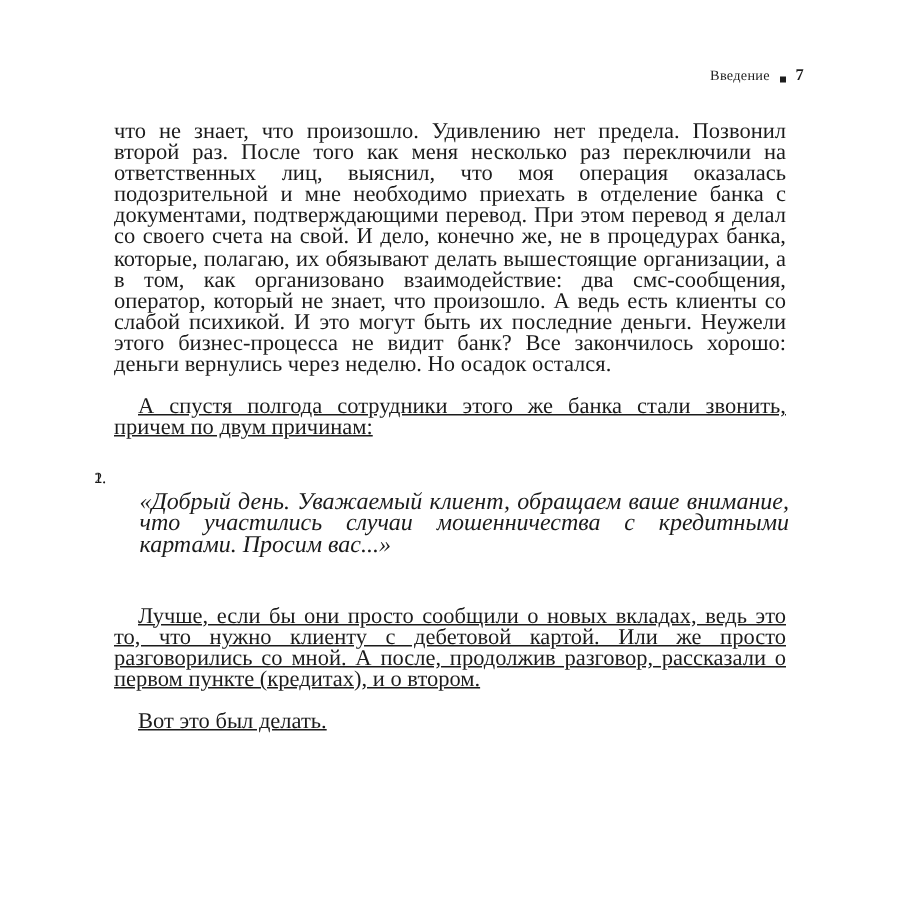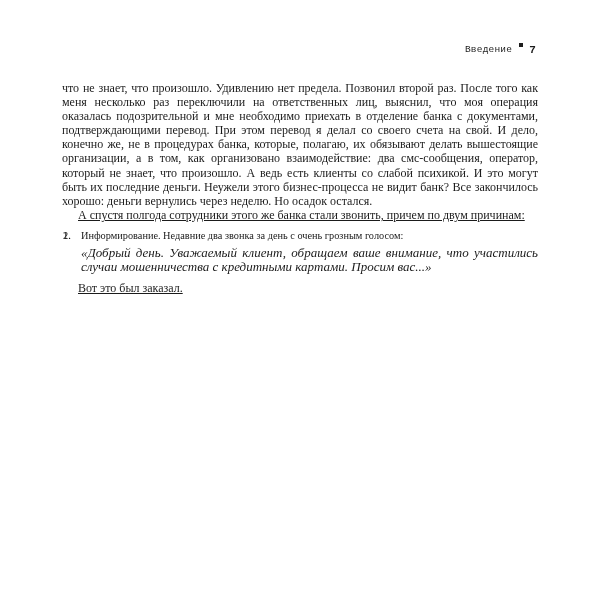--- a/index.html
+++ b/index.html
@@ -18,22 +18,22 @@
     position: relative;
     width: 600px;
     height: 600px;
     box-sizing: border-box;
     padding: 44px 62px 40px 62px;
     background: #ffffff;
   }
   .running-head {
     display: flex;
     justify-content: flex-end;
-    align-items: flex-start;
-    font-family: Liberation Mono, monospace;
+    align-items: flex-end;
+    font-family: Liberation Serif, serif;
     font-size: 9.5px;
     letter-spacing: 0.2px;
     color: #1d1d1d;
     margin-bottom: 25px;
     padding-right: 2px;
   }
   .running-head .rh-title {
     font-size: 9.5px;
   }
   .running-head .rh-sep {
@@ -46,22 +46,22 @@
     top: -1px;
   }
   .running-head .rh-page {
     font-size: 11px;
     font-weight: bold;
   }
   .body-col {
     width: 100%;
   }
   p {
-    margin: 0;
-    font-size: 12px;
+    margin: 14px;
+    font-size: 15px;
     line-height: 14.1px;
     text-align: justify;
     text-justify: inter-word;
     hyphens: manual;
     color: #1b1b1b;
   }
   p.indent {
     text-indent: 16px;
     text-decoration: underline;
   }
@@ -90,24 +90,24 @@
   }
   ol.numlist > li .num {
     position: absolute;
     left: 1px;
     top: 0;
     width: 14px;
     font-size: 10.3px;
     line-height: 14.1px;
   }
   blockquote {
-    margin: 0;
+    margin: 12px;
     padding: 0 0 0 19px;
     font-style: italic;
-    font-size: 13px;
+    font-size: 16px;
     line-height: 14.1px;
     text-align: justify;
     color: #1b1b1b;
   }
   .li-gap { height: 3px; }
 </style>
 </head>
 <body>
 
 <div class="page">
@@ -125,30 +125,30 @@
     <p class="indent">А спустя полгода сотрудники этого же банка стали звонить, причем по двум причинам:</p>
 
     <div class="gap"></div>
 
     <ol class="numlist">
       <li>
         <span class="num">1.</span>
       </li>
       <li>
         <span class="num">2.</span>
-        <span>Информирование. Недавние два звонка за день с очень грозным голосом:</span>
       </li>
     </ol>
 
     <div class="li-gap"></div>
 
     <blockquote>«Добрый день. Уважаемый клиент, обращаем ваше внимание, что участились случаи мошенничества с кредитными картами. Просим вас...»</blockquote>
 
     <div class="gap"></div>
 
+    <p class="indent">Лучше, если бы они просто сообщили о новых вкладах, ведь это то, что нужно клиенту с дебетовой картой. Или же просто разговорились со мной. А после, продолжив разговор, рассказали о первом пункте (кредитах), и о втором.</p>
 
-    <p class="indent">Вот это был заказал.</p>
+    <p class="indent">Вот это был делать.</p>
 
     <div class="gap"></div>
 
 
   </div>
 </div>
 
 </body></html>

